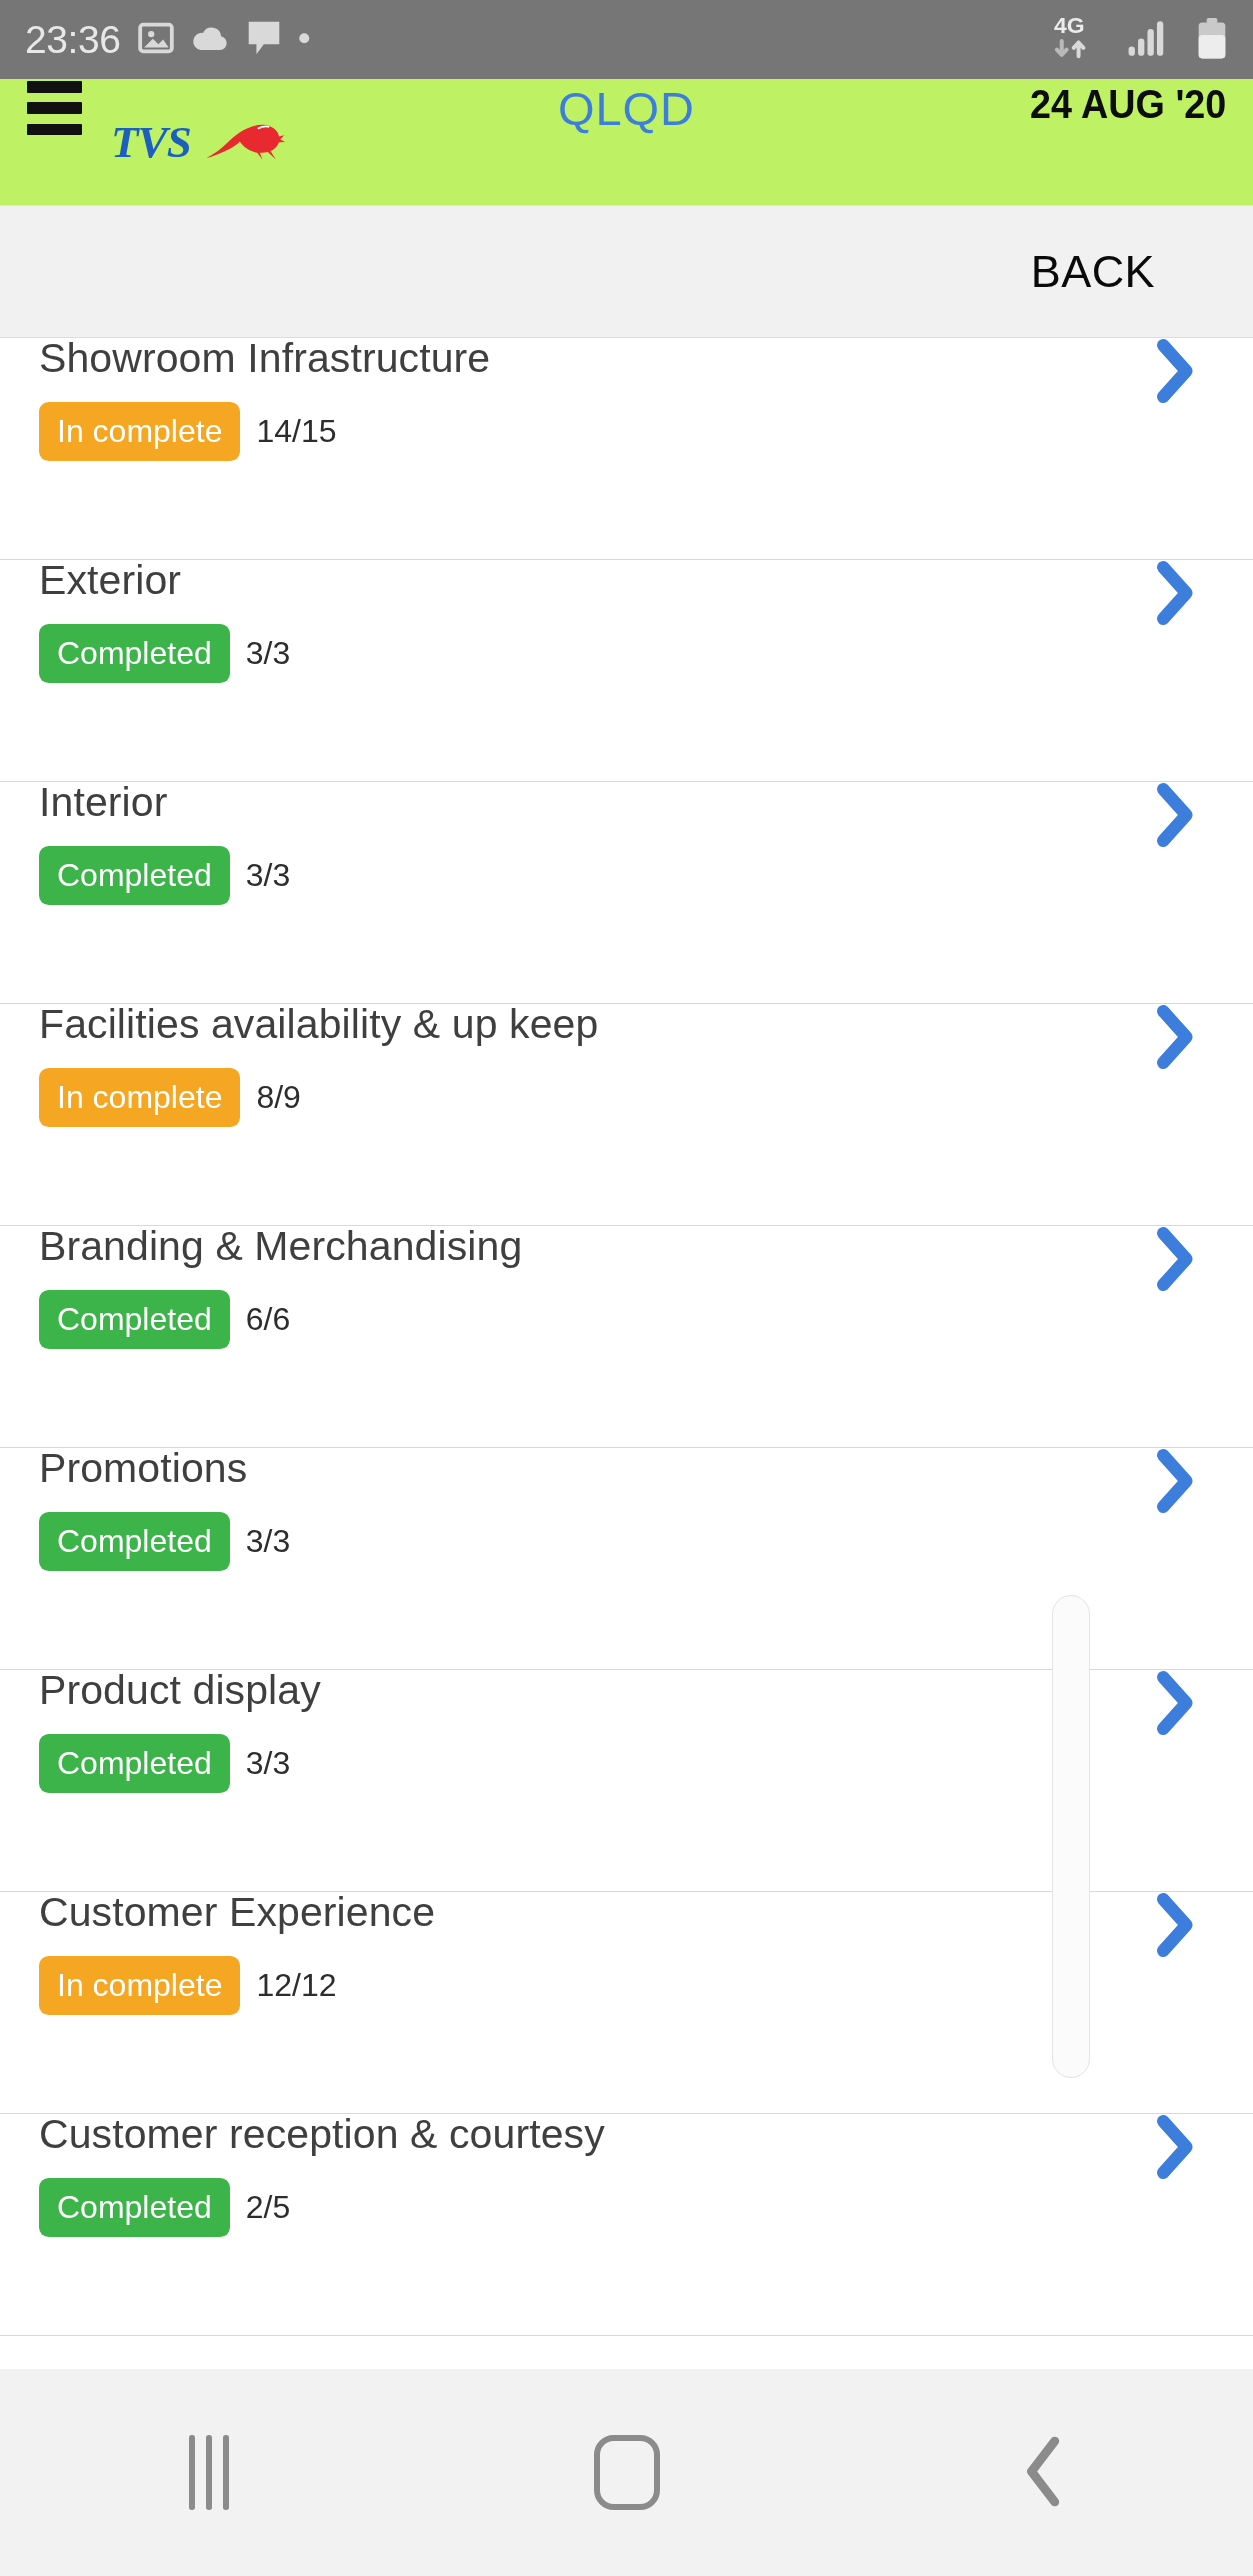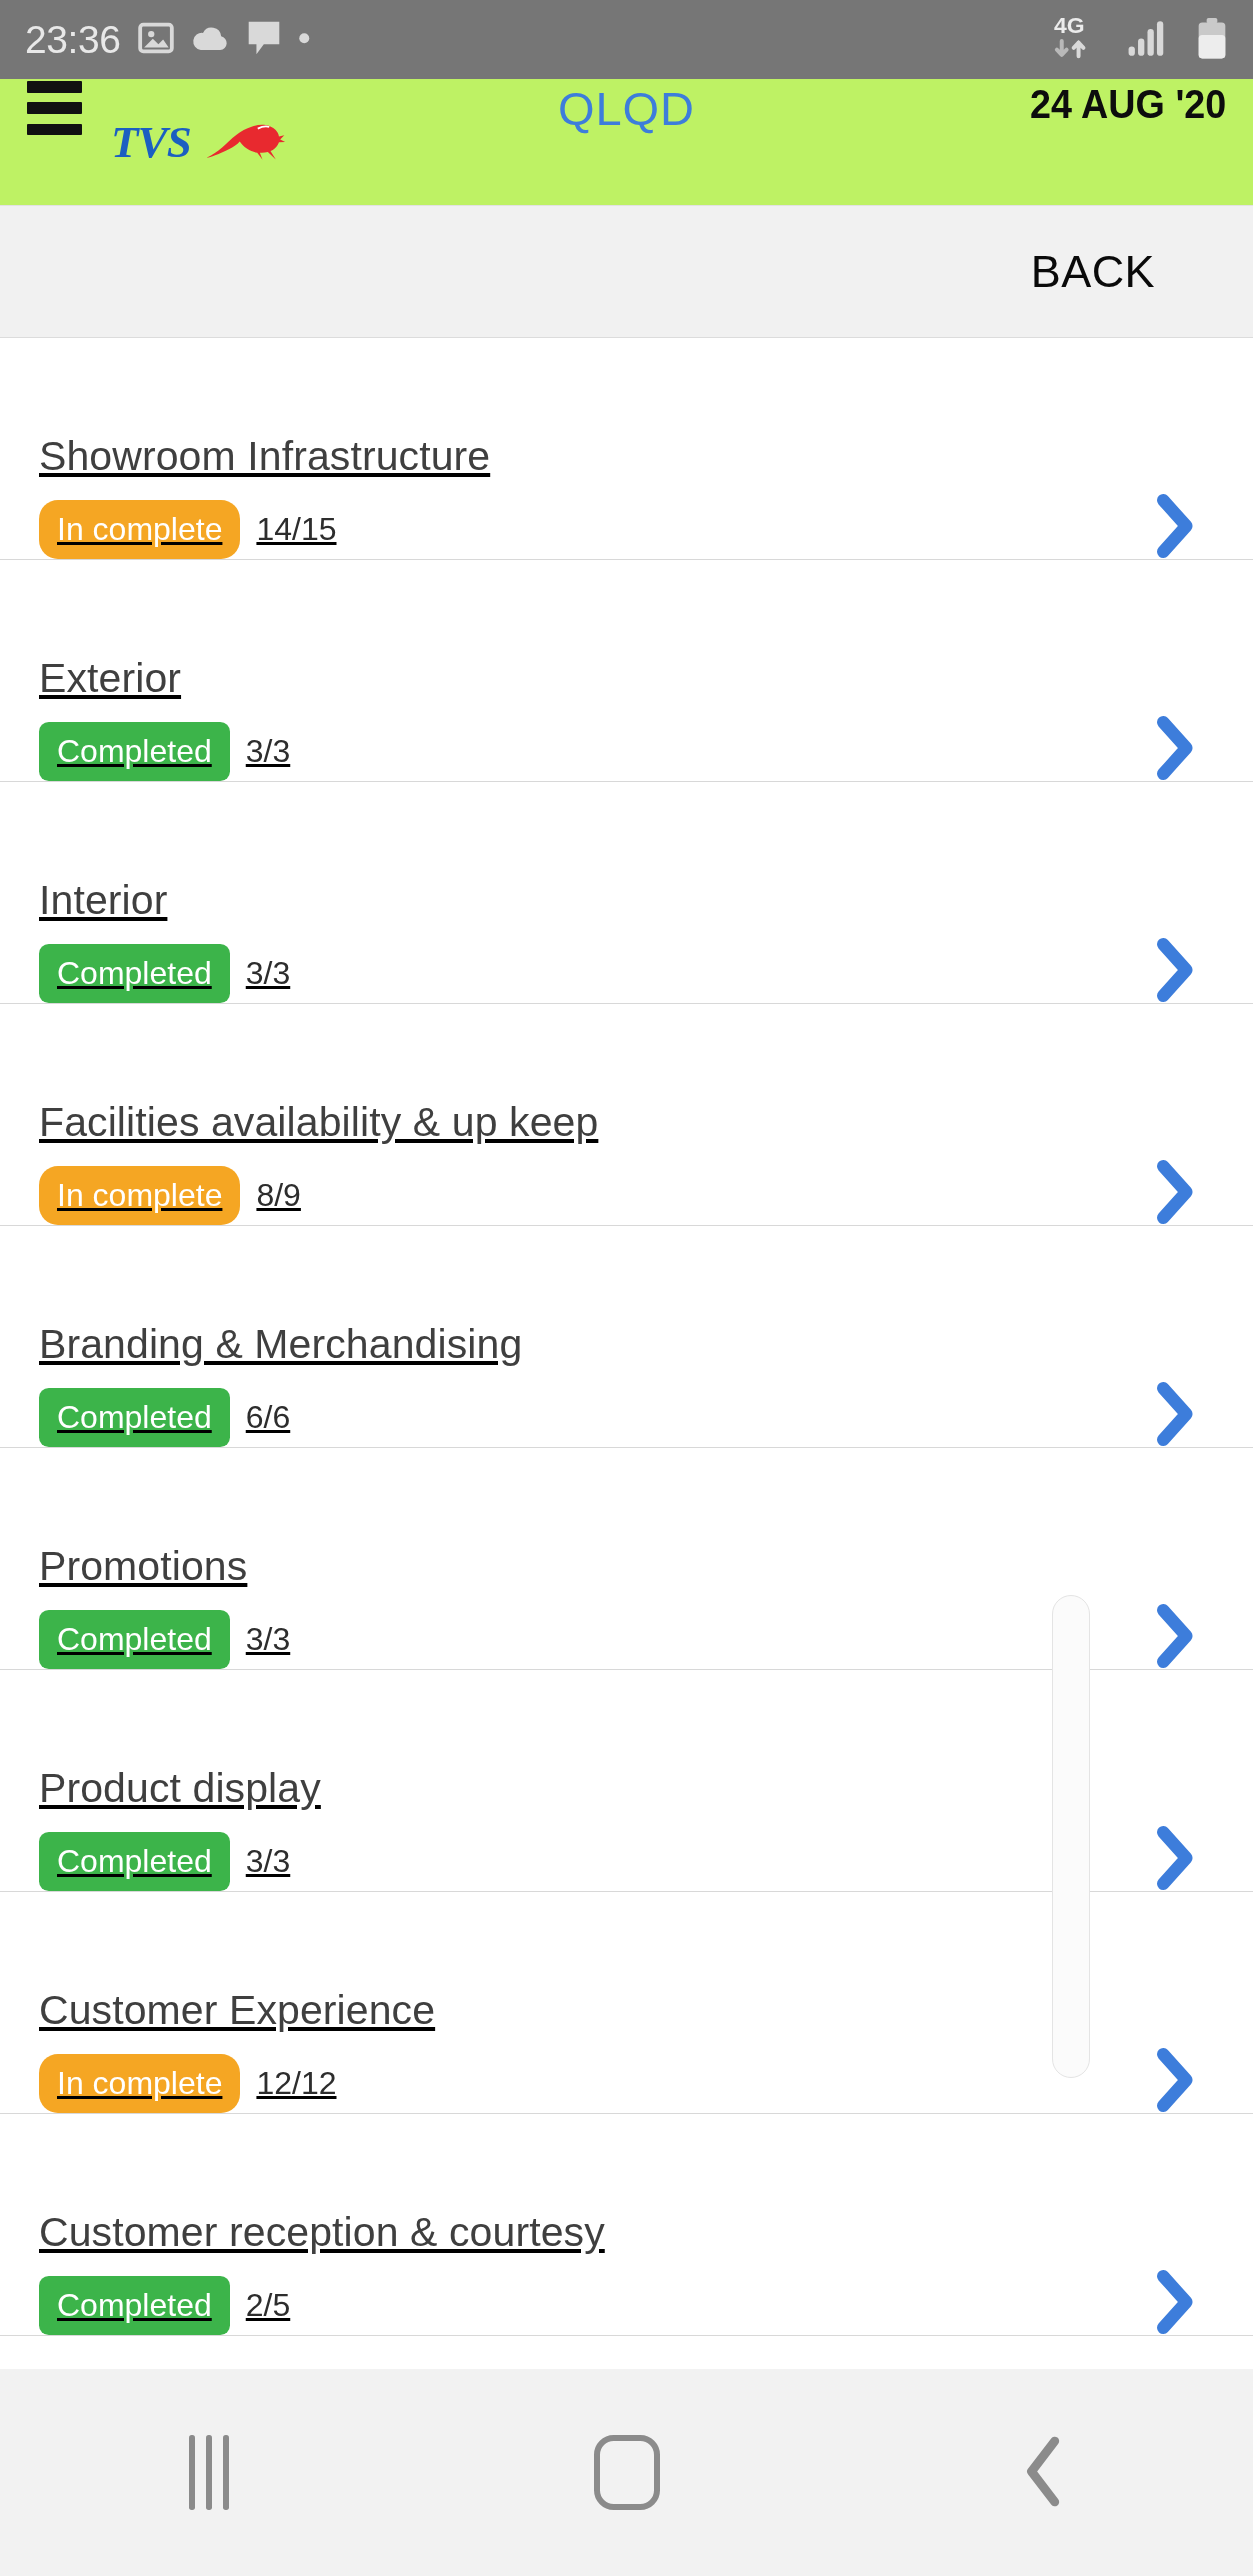--- a/index.html
+++ b/index.html
@@ -57,34 +57,34 @@
     justify-content:flex-end; padding-right:98px;
     border-bottom:0.9px solid #dcdcdc;
   }
   .backbar-label { font-size:45px; color:#0a0a0a; font-weight:400; letter-spacing:0.4px; }
 
   
   .list { position:absolute; top:338px; left:0; width:1253px; height:2032px; background:#fff; }
   .row {
     position:relative; width:1253px; height:222px;
     border-bottom:0.9px solid #d8d8d8;
-    display:flex; align-items:flex-end;text-decoration:underline;
+    display:flex; align-items:flex-start;
   }
   .row-body { flex:1; padding-left:39px; }
   .row.level2 .row-body { }
   .row-title {
     font-size:41px; color:#3f3f3f; font-weight:400;
     line-height:1.0; margin-bottom:23px; letter-spacing:0.1px;
   }
   .row-meta { display:flex; align-items:center; gap:16px; }
   .badge {
     display:inline-block; color:#fff; font-size:32px; line-height:1;
     padding:12.5px 18px 14.3px; border-radius:9.8px; white-space:nowrap;
   }
-  .badge.incomplete { background:#f5a623;border-radius:19px; }
+  .badge.incomplete { background:#f5a623; }
   .badge.completed  { background:#3cb44a; }
   .count { font-size:32px; color:#2d2d2d; }
   .chev { width:161px; display:flex; align-items:center; justify-content:center; }
 
   
   .scrollbar {
     position:absolute; right:4.5px; top:1595px; width:38px; height:483px;
     border:1.8px solid #e4e4e4; border-radius:19.7px; background:#fbfbfb;
   }
 

